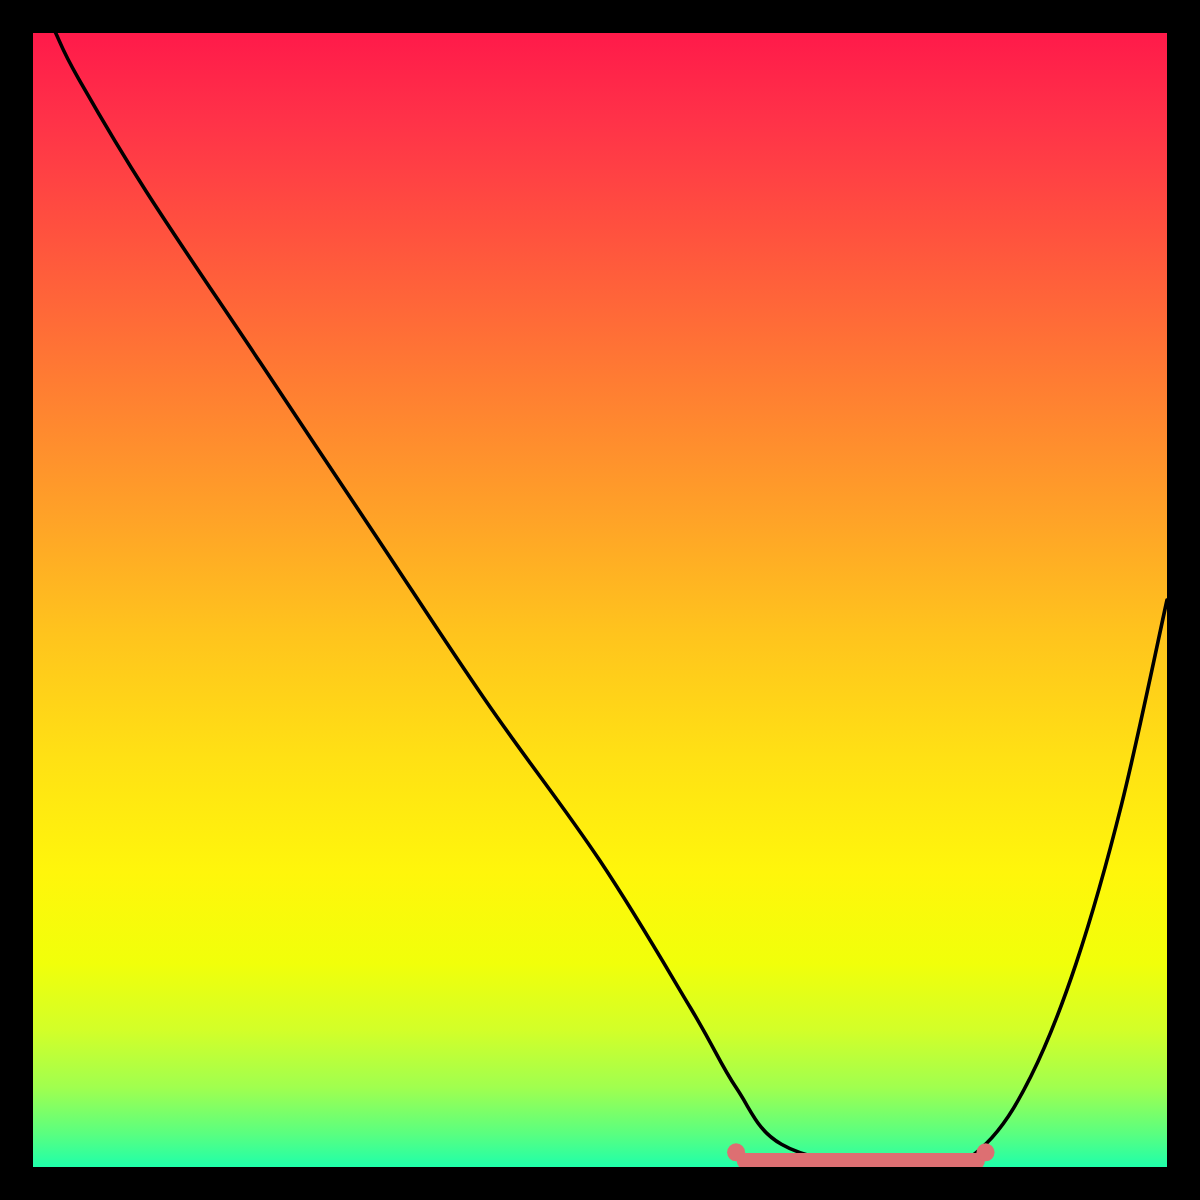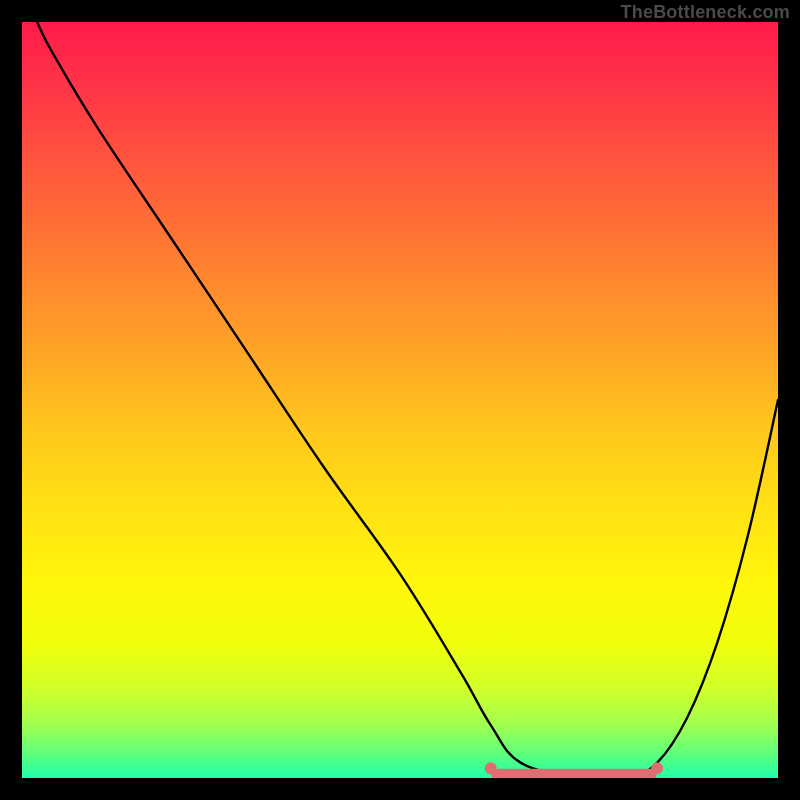--- a/index.html
+++ b/index.html
@@ -66,14 +66,13 @@
 
   <svg class="svg-overlay" viewBox="0 0 756 756" preserveAspectRatio="none">
     <path id="curve-path" fill="none" stroke="#000000" stroke-width="2.4" stroke-linecap="round" d="M 15.120000000000001,0 C 17.8416,5.443200000000002 19.3536,11.188800000000004 30.240000000000002,30.24000000000001 C 41.126400000000004,49.29120000000002 53.827200000000005,71.82000000000004 75.60000000000001,105.84000000000003 C 97.37280000000001,139.86 123.98400000000002,178.41600000000003 151.20000000000002,219.24 C 178.41600000000003,260.064 199.58399999999997,291.816 226.79999999999998,332.64 C 254.016,373.464 275.184,406.57680000000005 302.40000000000003,446.04 C 329.61600000000004,485.5032 353.5056,515.1384 378,551.88 C 402.4944,588.6216 422.1504,622.944 438.47999999999996,650.16 C 454.80959999999993,677.376 457.83359999999993,686.7504 468.71999999999997,703.08 C 479.6064,719.4096000000001 482.63040000000007,731.3544 498.96000000000004,740.88 C 515.2896000000001,750.4055999999999 540.3888,753.2784 559.4399999999999,756 C 578.4911999999999,758.7216 591.192,758.7216 604.8000000000001,756 C 618.4080000000001,753.2784 624.1536,751.7664 635.04,740.88 C 645.9264,729.9936 654.3936,717.2927999999999 665.28,695.52 C 676.1664,673.7472 684.6336,652.5792000000001 695.52,619.9200000000001 C 706.4064,587.2608 714.8736,557.6256 725.76,514.0799999999999 C 736.6464,470.5343999999999 750.5568,402.4944 756,378"></path>
     <g id="flat-markers">
         <path d="M 474.71999999999997,752.22 L 629.04,752.22" stroke="#dd6f72" stroke-width="11" stroke-linecap="round" fill="none"></path>
         <circle cx="468.71999999999997" cy="746.22" r="6" fill="#dd6f72"></circle>
         <circle cx="635.04" cy="746.22" r="6" fill="#dd6f72"></circle>
       </g>
   </svg>
 
-  <div class="watermark">TheBottleneck.com</div>
 </div>
 
 </body></html>

